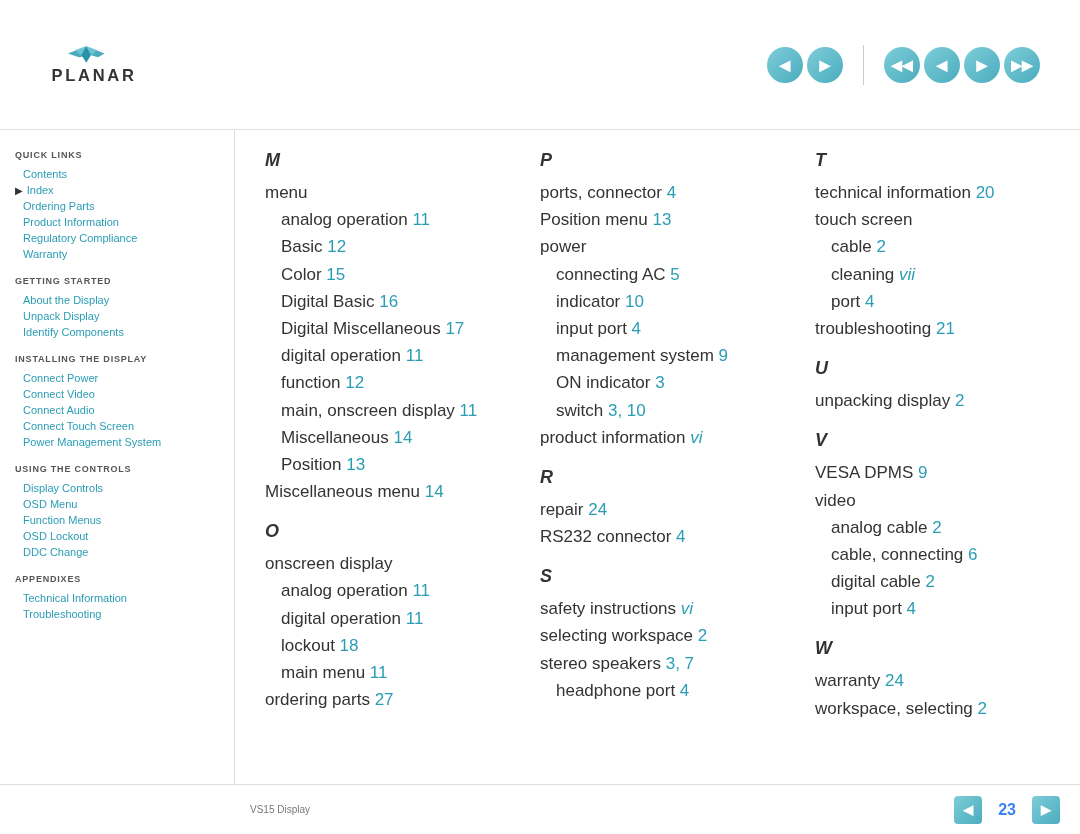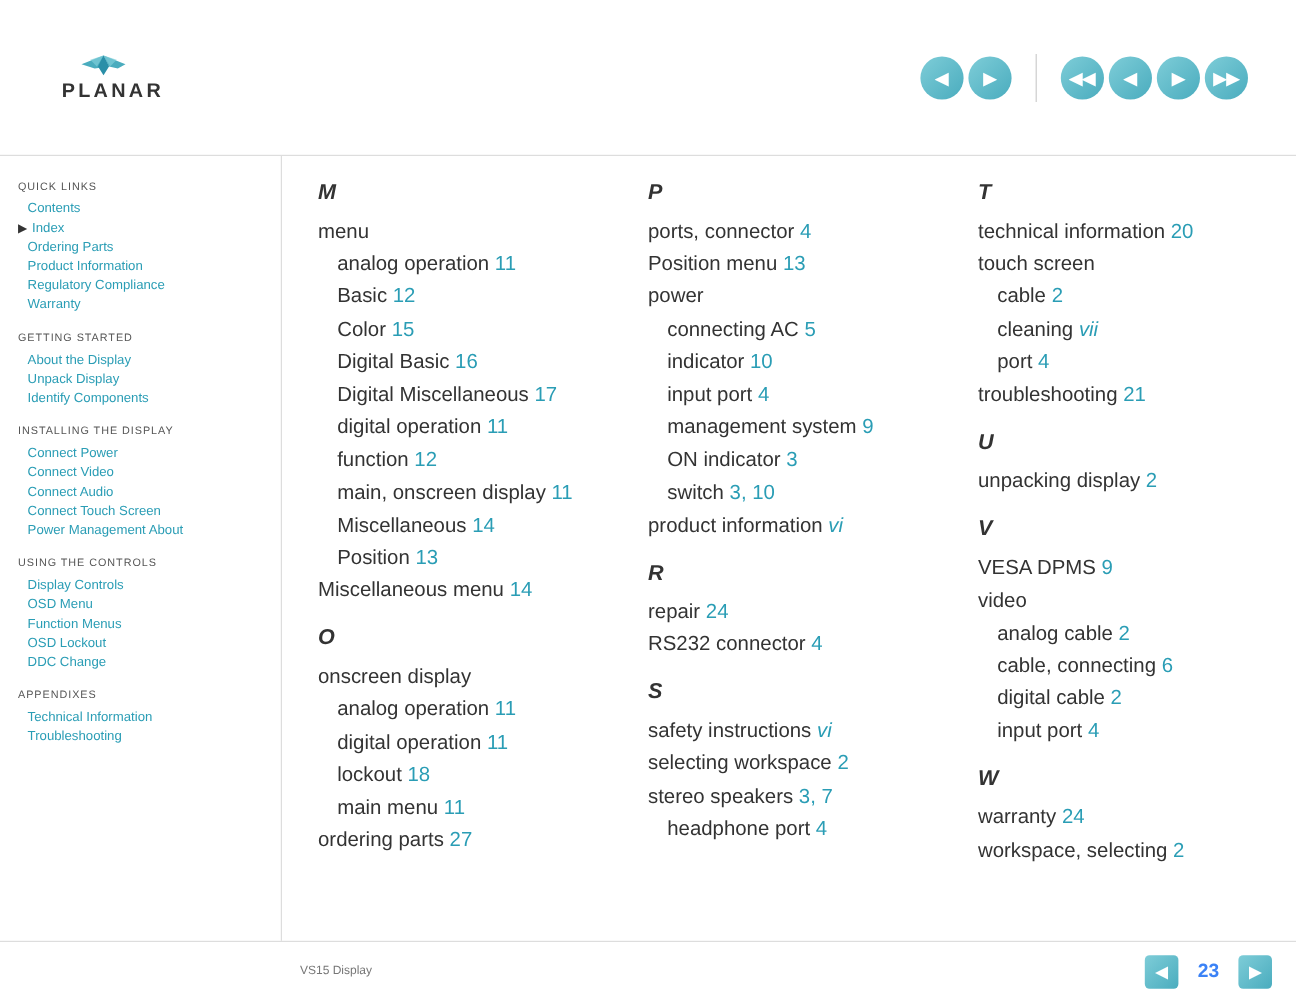--- a/index.html
+++ b/index.html
@@ -87,21 +87,21 @@
     
     .sidebar {
       width: 235px;
       border-right: 1px solid #ddd;
       padding: 20px 15px;
       overflow-y: auto;
     }
 
     .sidebar-section-title {
       font-size: 9px;
-      font-weight: normal;
+      font-weight: bold;
       color: #555;
       letter-spacing: 0.8px;
       text-transform: uppercase;
       margin-bottom: 6px;
       margin-top: 14px;
     }
 
     .sidebar-section-title:first-child {
       margin-top: 0;
     }
@@ -276,21 +276,21 @@
     <div class="sidebar-section-title">GETTING STARTED</div>
     <a class="sidebar-link">About the Display</a>
     <a class="sidebar-link">Unpack Display</a>
     <a class="sidebar-link">Identify Components</a>
 
     <div class="sidebar-section-title">INSTALLING THE DISPLAY</div>
     <a class="sidebar-link">Connect Power</a>
     <a class="sidebar-link">Connect Video</a>
     <a class="sidebar-link">Connect Audio</a>
     <a class="sidebar-link">Connect Touch Screen</a>
-    <a class="sidebar-link">Power Management About</a>
+    <a class="sidebar-link">Power Management System</a>
 
     <div class="sidebar-section-title">USING THE CONTROLS</div>
     <a class="sidebar-link">Display Controls</a>
     <a class="sidebar-link">OSD Menu</a>
     <a class="sidebar-link">Function Menus</a>
     <a class="sidebar-link">OSD Lockout</a>
     <a class="sidebar-link">DDC Change</a>
 
     <div class="sidebar-section-title">APPENDIXES</div>
     <a class="sidebar-link">Technical Information</a>

